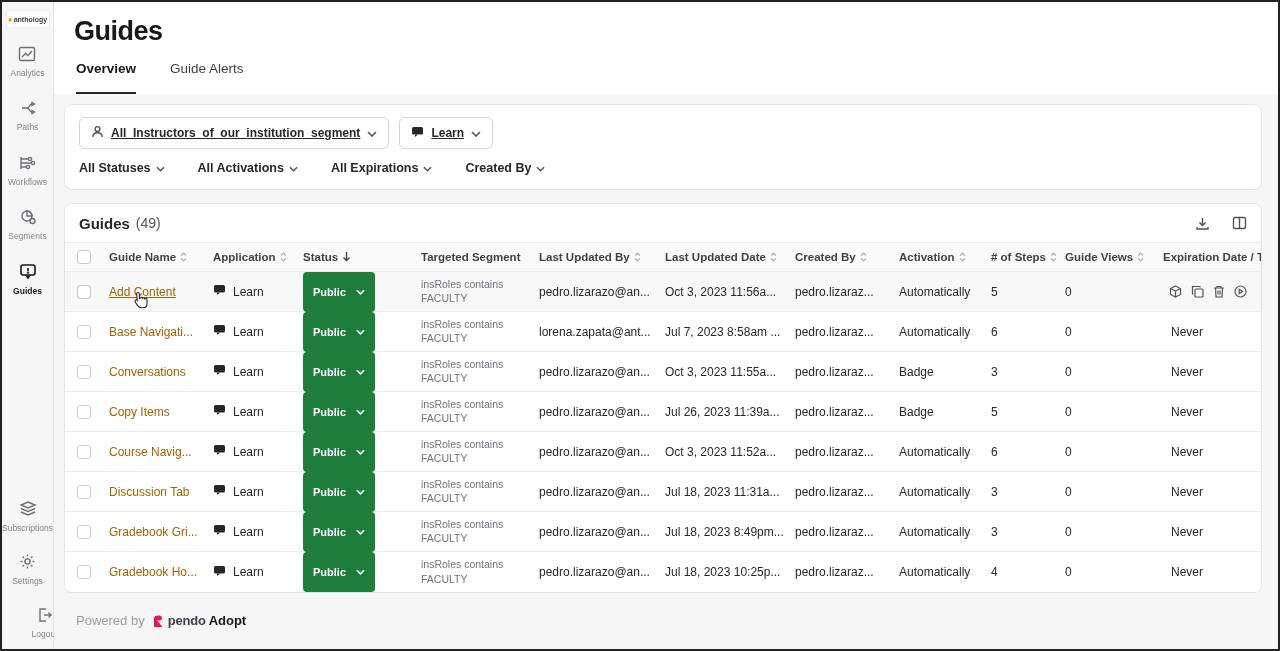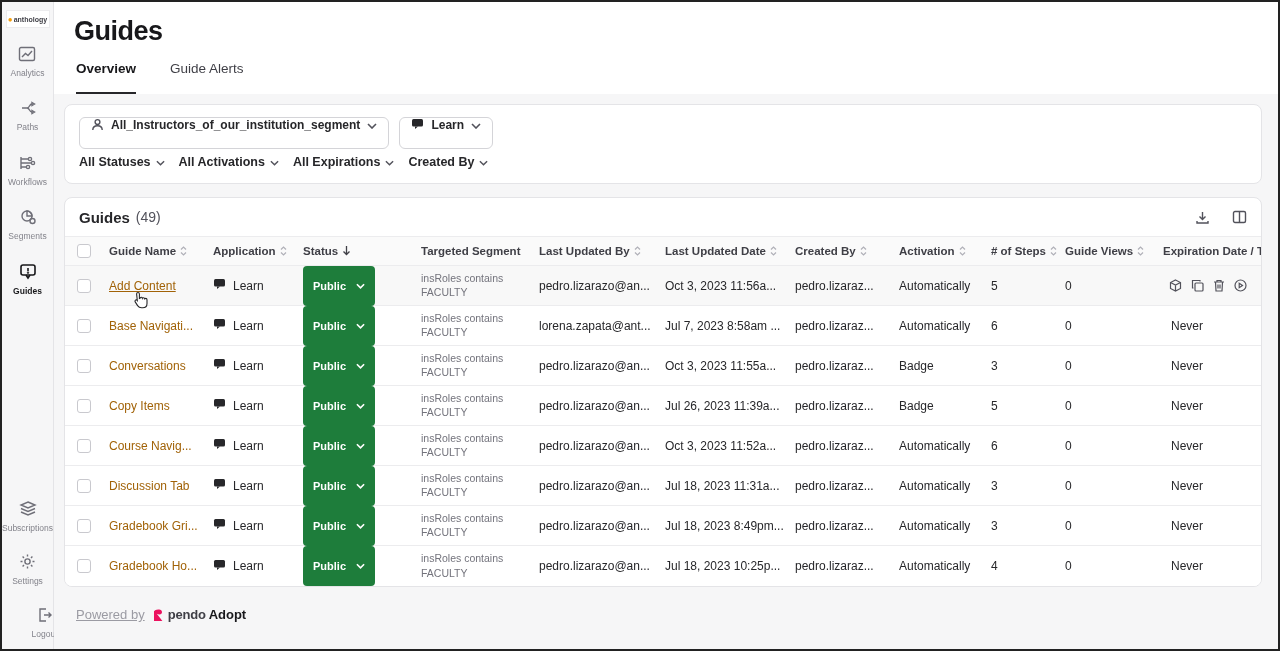--- a/index.html
+++ b/index.html
@@ -32,28 +32,28 @@
   .tabs { display:flex; gap:34px; margin-top:14px; padding-left:2px; }
   .tab { font-size:13.5px; padding-bottom:16px; color:#3f3f46; cursor:pointer; font-weight:500; border-bottom:2.5px solid transparent; }
   .tab.active { font-weight:700; color:#18181b; border-bottom-color:#27272a; }
 
   .content { flex:1; background:#f6f6f7; padding:10px 16px 0 10px; overflow:hidden; }
   .card { background:#fff; border:1px solid #e4e4e7; border-radius:8px; }
 
   
   .filter-card { padding:12px 14px 12px 14px; margin-bottom:13px; }
   .filter-row1 { display:flex; align-items:center; gap:10px; }
-  .pill { display:flex; align-items:flex-start; gap:7px; height:32px; padding:0 11px; border:1px solid #d4d4d8; border-radius:6px; background:#fff; font-size:12px; font-weight:700; color:#27272a; cursor:pointer; white-space:nowrap; }
+  .pill { display:flex; align-items:center; gap:7px; height:32px; padding:0 11px; border:1px solid #d4d4d8; border-radius:6px; background:#fff; font-size:12px; font-weight:700; color:#27272a; cursor:pointer; white-space:nowrap;text-decoration:underline; }
   .pill .sub { font-weight:400; color:#8a8a93; }
   .pill svg { flex-shrink:0; }
   .search-wrap { margin-left:auto; position:relative; }
   .search-input { width:222px; height:31px; border:1px solid #d4d4d8; border-radius:6px; padding:0 10px 0 30px; font-size:12.5px; color:#27272a; outline:none; font-family:"Liberation Sans", sans-serif; }
   .search-input::placeholder { color:#9ca3af; }
   .search-icon { position:absolute; left:9px; top:8px; }
-  .filter-row2 { display:flex; align-items:center; gap:14px; margin-top:6px; padding-bottom:2px; }
+  .filter-row2 { display:flex; align-items:center; gap:33px; margin-top:12px; padding-bottom:2px; }
   .text-filter { display:flex; align-items:center; gap:5px; font-size:12.5px; font-weight:700; color:#27272a; cursor:pointer; }
 
   
   .table-card { overflow:hidden; }
   .table-titlebar { display:flex; align-items:center; height:38px; padding:0 14px; }
   .table-title { font-size:15px; font-weight:700; color:#27272a; }
   .table-count { font-size:14px; color:#52525b; margin-left:6px; font-weight:400; }
   .title-icons { margin-left:auto; display:flex; gap:22px; align-items:center; }
   .title-icons .ticon { cursor:pointer; display:flex; }
 
@@ -70,21 +70,21 @@
   .guide-link.underlined { text-decoration:underline; }
   .app-cell { gap:7px; }
   .status-btn { display:flex; align-items:center; gap:10px; height:40px; padding:0 10px; background:#1e7d3b; border:none; border-radius:4px; color:#fff; font-size:11px; font-weight:700; cursor:pointer; font-family:"Liberation Sans", sans-serif; }
   .seg-cell { flex-direction:column; align-items:flex-start; justify-content:flex-start; gap:1px; }
   .seg-line { font-size:10.5px; color:#73737c; line-height:1.25; }
   .actions-cell { gap:9px; justify-content:flex-start; padding-left:12px; }
   .actions-cell .aicon { cursor:pointer; display:flex; }
 
   
   .footer { display:flex; align-items:center; gap:7px; padding:20px 0 0 12px; }
-  .powered { font-size:13px; color:#9b9ba3;text-decoration:underline; }
+  .powered { font-size:13px; color:#9b9ba3; }
   .pendo-brand { display:flex; align-items:center; gap:3px; }
   .pendo-name { font-size:13px; font-weight:600; color:#3f3f46; letter-spacing:-0.2px; }
   .adopt-name { font-size:13px; font-weight:800; color:#18181b; }
 
   .cursor-hand { position:absolute; left:131px; top:289px; pointer-events:none; }
 </style>
 </head>
 <body>
 
 <div class="screen">

